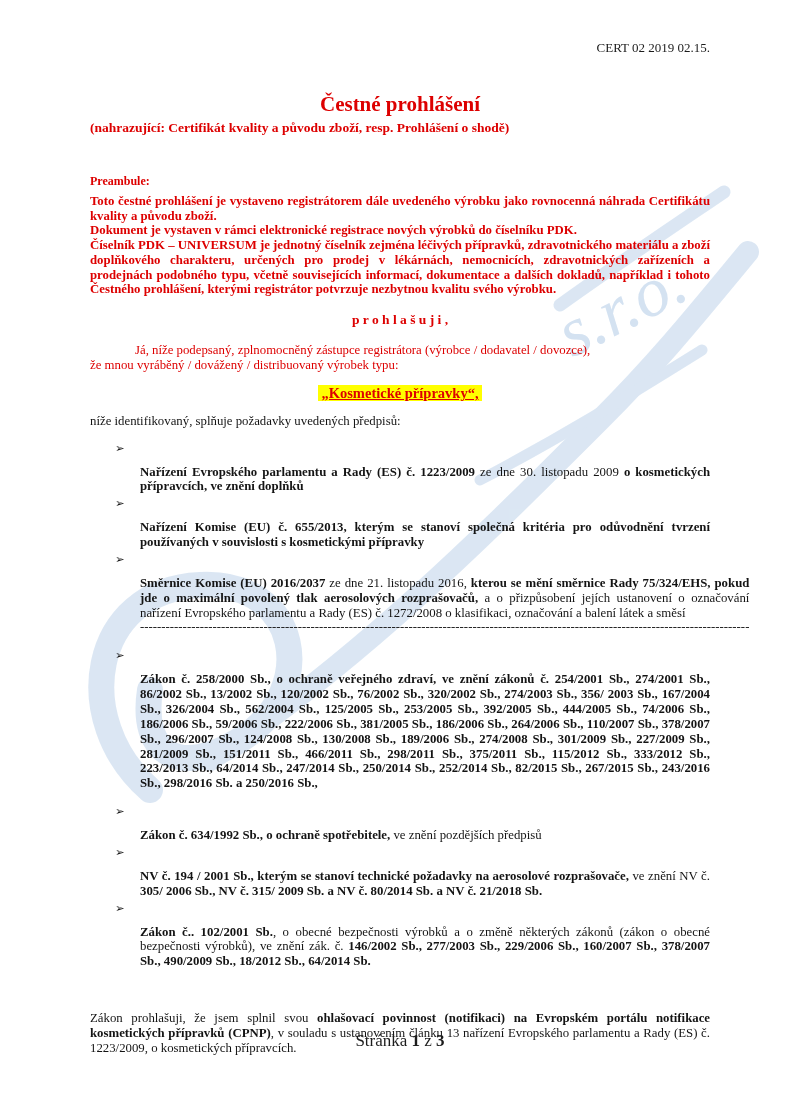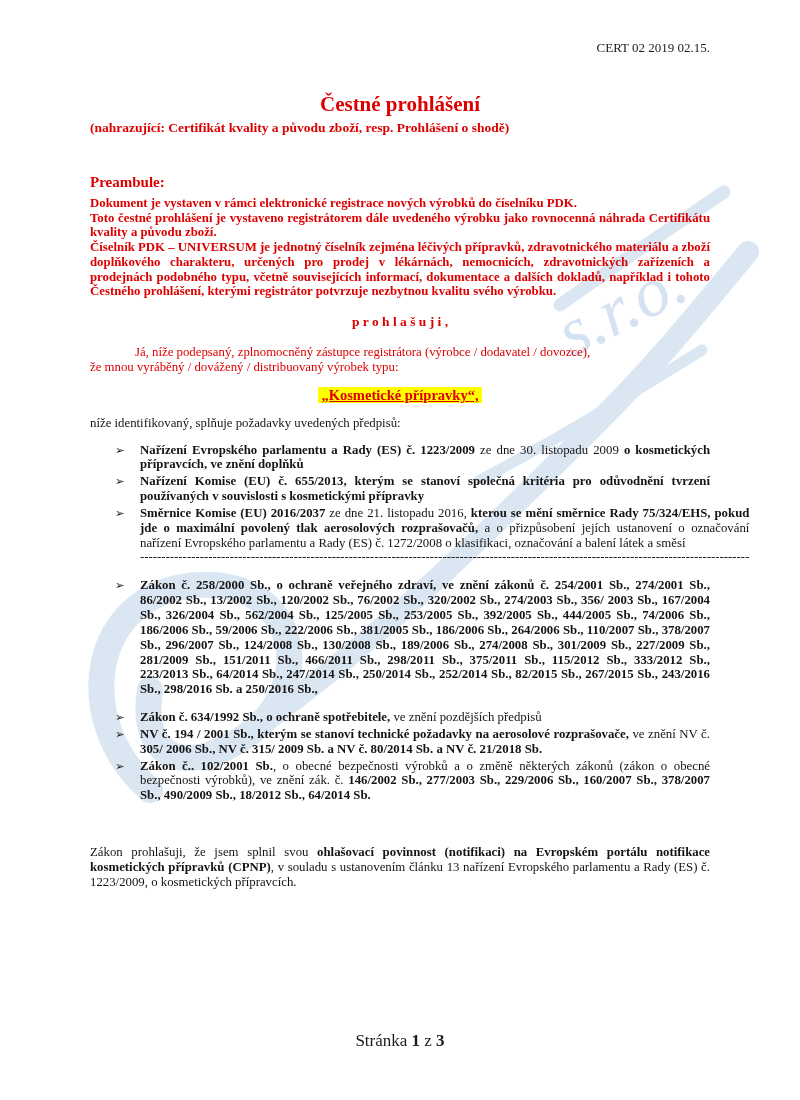--- a/index.html
+++ b/index.html
@@ -11,21 +11,21 @@
     color:#141414;
   }
   .watermark { position:absolute; inset:0; z-index:0; pointer-events:none; }
   .content { position:relative; z-index:1; padding:40px 90px 0 90px; }
 
   .doc-code { text-align:right; font-size:13px; margin-bottom:36px; color:#1c1c1c; }
 
   .title    { text-align:center; color:var(--red); font-weight:bold; font-size:21px; margin-bottom:3px; }
   .subtitle { color:var(--red); font-weight:bold; font-size:13.5px; margin-bottom:38px; }
 
-  .preambule-heading { color:var(--red); font-weight:bold; font-size:15px; margin-bottom:5px; }
+  .preambule-heading { color:var(--red); font-weight:bold; font-size:12px; margin-bottom:5px; }
 
   .body-text { font-size:12.8px; line-height:1.15; }
   .red  { color:var(--red); }
   .b    { font-weight:bold; }
   .just { text-align:justify; }
   .center { text-align:center; }
 
   .declarant-line { margin-top:16px; text-indent:45px; }
   .declaration-word { margin:15px 0 15px 0; font-size:13.5px; }
   .product-line { margin-bottom:11px; }
@@ -33,21 +33,21 @@
   .product-highlight {
     background:var(--highlight); color:var(--red);
     font-weight:bold; text-decoration:underline; font-size:14.5px; padding:0 3px;
   }
   .requirements-intro { margin-bottom:12px; }
 
   .reg-list { margin-left:25px; }
   .list-item { display:flex; font-size:12.8px; line-height:1.16; margin-bottom:2px; }
   .list-item.gap { margin-top:13px; }
   .marker { flex:0 0 25px; font-size:11.5px; padding-top:1px; }
-  .li-body { flex:1; text-align:justify; }
+  .li-body { flex:1; text-align:justify;margin-top:24px; }
   .dashline { display:block; overflow:hidden; white-space:nowrap; height:1.16em; }
 
   .final-para { margin-top:42px; }
 
   .footer {
     position:absolute; left:0; right:0; top:1031px; z-index:1;
     text-align:center; font-size:17px; color:#1c1c1c;
   }
 </style>
 </head>
@@ -66,22 +66,22 @@
   </svg>
 
   <div class="content">
 
     <div class="doc-code">CERT 02 2019 02.15.</div>
 
     <div class="title">Čestné prohlášení</div>
     <div class="subtitle">(nahrazující: Certifikát kvality a původu zboží, resp. Prohlášení o shodě)</div>
 
     <div class="preambule-heading">Preambule:</div>
+    <p class="body-text red b just">Toto čestné prohlášení je vystaveno registrátorem dále uvedeného výrobku jako rovnocenná náhrada Certifikátu kvality a původu zboží.</p>
     <p class="body-text red b just">Dokument je vystaven v rámci elektronické registrace nových výrobků do číselníku PDK.</p>
-    <p class="body-text red b just">Toto čestné prohlášení je vystaveno registrátorem dále uvedeného výrobku jako rovnocenná náhrada Certifikátu kvality a původu zboží.</p>
     <p class="body-text red b just">Číselník PDK – UNIVERSUM je jednotný číselník zejména léčivých přípravků, zdravotnického materiálu a zboží doplňkového charakteru, určených pro prodej v lékárnách, nemocnicích, zdravotnických zařízeních a prodejnách podobného typu, včetně souvisejících informací, dokumentace a dalších dokladů, například i tohoto Čestného prohlášení, kterými registrátor potvrzuje nezbytnou kvalitu svého výrobku.</p>
 
     <p class="body-text red b center declaration-word">p r o h l a š u j i ,</p>
 
     <p class="body-text red declarant-line">Já, níže podepsaný, zplnomocněný zástupce registrátora (výrobce / dodavatel / dovozce),</p>
 
     <p class="body-text red product-line">že mnou vyráběný / dovážený  / distribuovaný výrobek typu:</p>
 
     <p class="center product-wrap"><span class="product-highlight">„Kosmetické přípravky“,</span></p>
 

